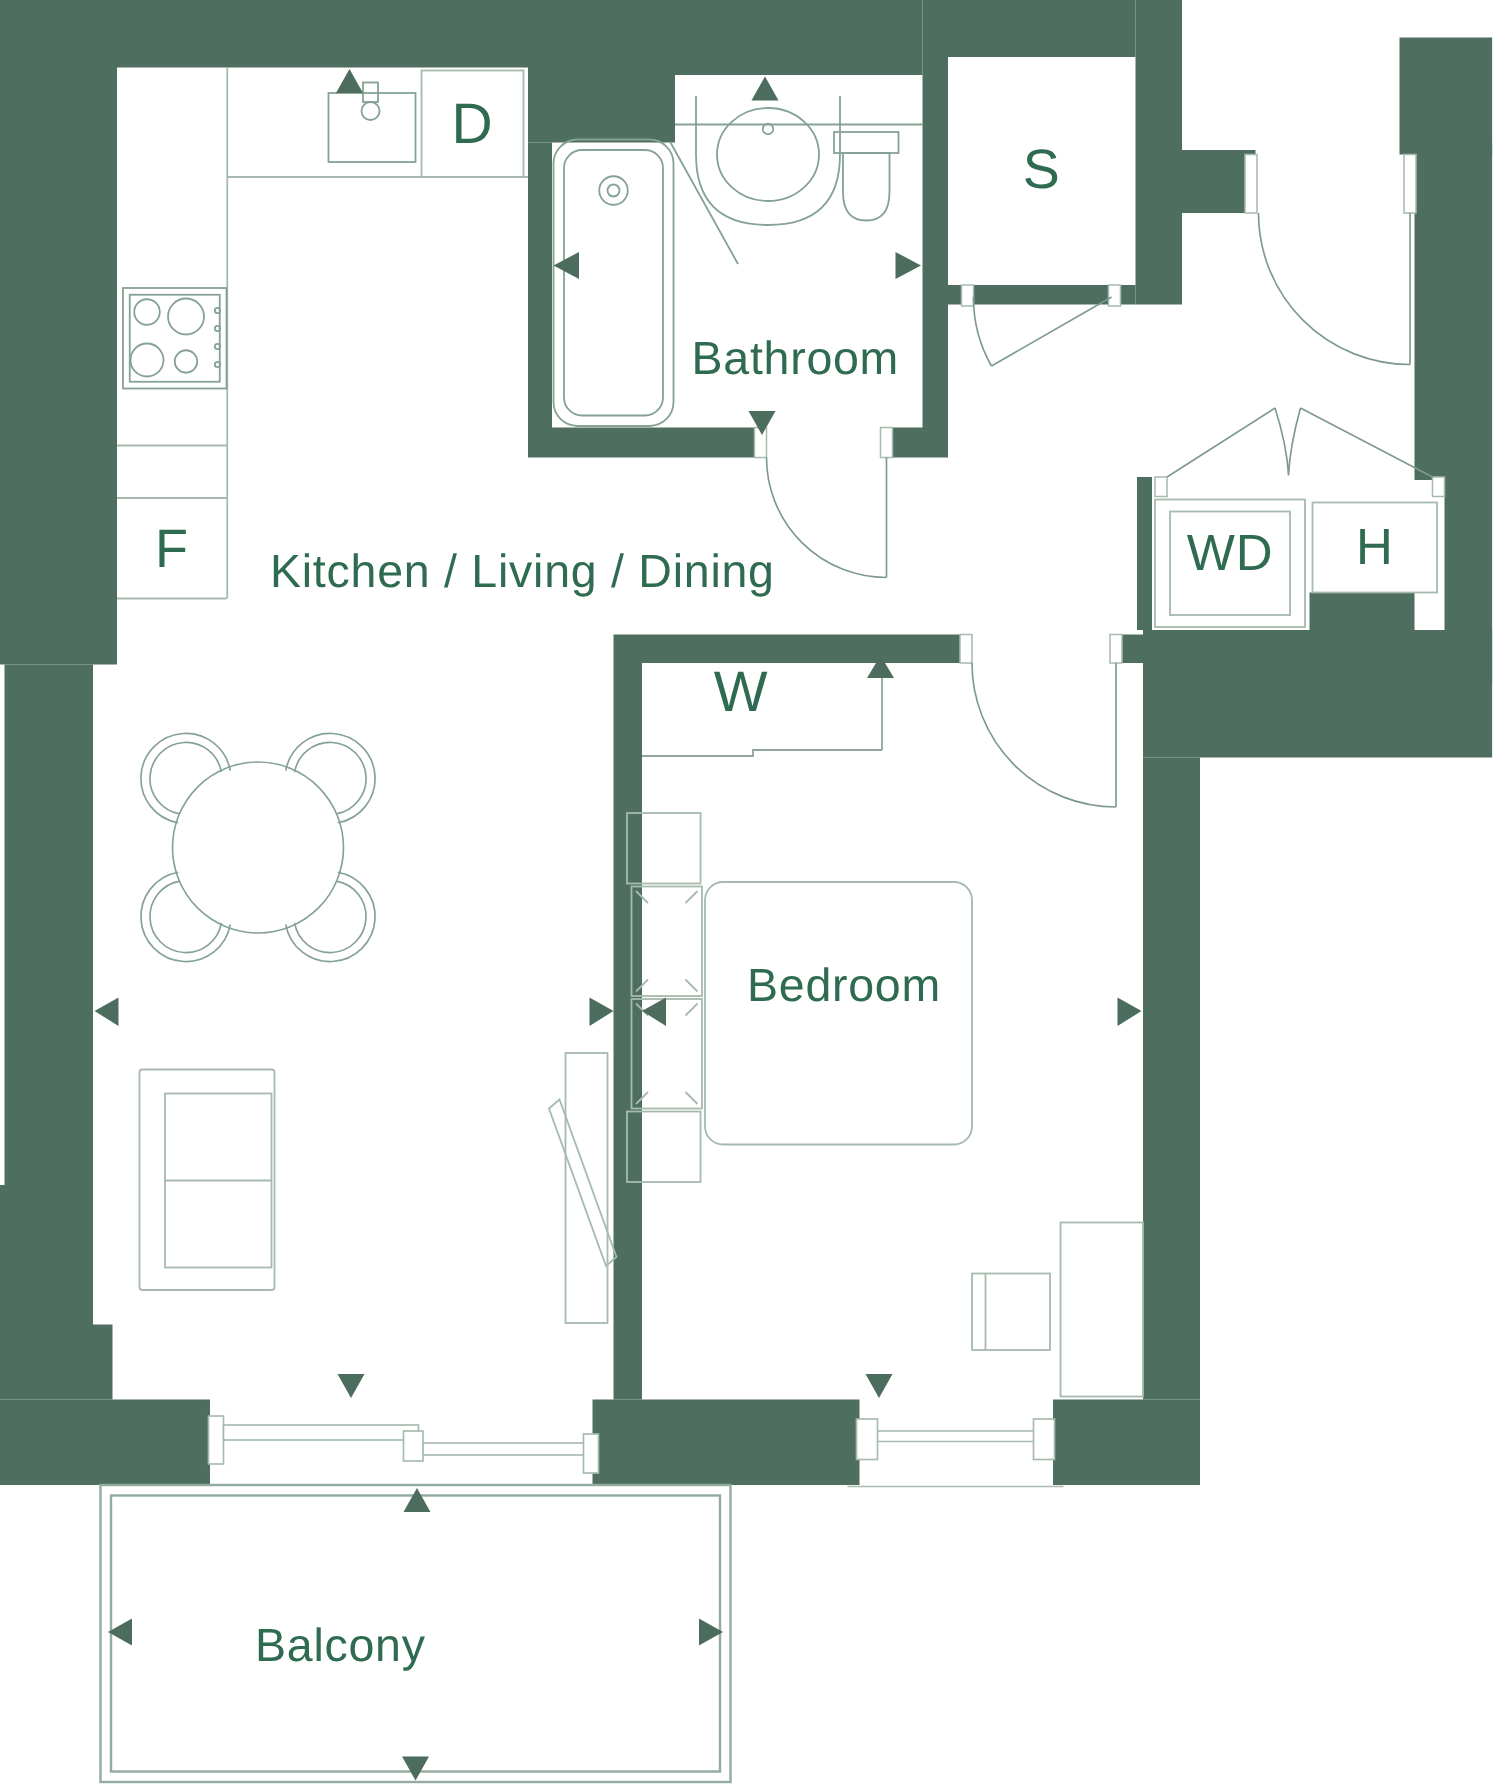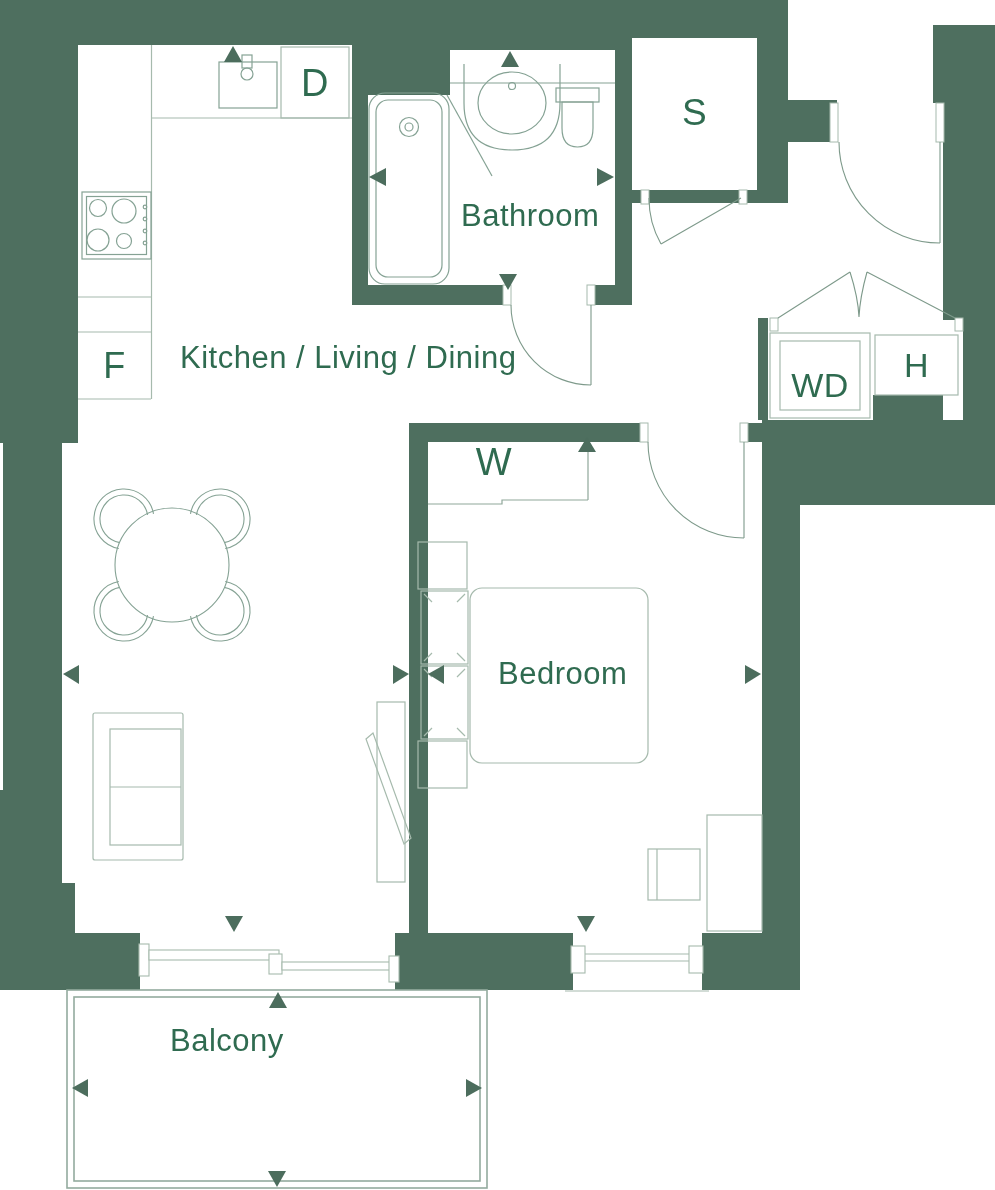--- a/index.html
+++ b/index.html
@@ -5,21 +5,21 @@
   html,body { margin:0; padding:0; background:#ffffff; }
   .plan {
     position:relative; width:995px; height:1190px; background:#ffffff;
     font-family:"Liberation Sans", sans-serif; overflow:hidden;
   }
   .plan svg { position:absolute; left:0; top:0; }
   .lbl {
     position:absolute; color:#2F6B50; line-height:1; white-space:nowrap;
     letter-spacing:0.5px;
   }
-  .lbl.room { font-size:31px; }
+  .lbl.room { font-size:31px;margin-top:23px; }
   .lbl.unit { display:flex; align-items:center; justify-content:center; text-align:center; }
 </style>
 </head>
 <body>
 
 <div class="plan">
 
 <svg width="995" height="1190" viewBox="0 0 995 1190">
 
   <g fill="#4E6F5F" stroke="none">
@@ -186,23 +186,23 @@
     <polygon points="586,932 577,916 595,916"></polygon>
     <polygon points="278,992 269,1008 287,1008"></polygon>
     <polygon points="72,1088 88,1079 88,1097"></polygon>
     <polygon points="482,1088 466,1079 466,1097"></polygon>
     <polygon points="277,1187 268,1171 286,1171"></polygon>
   </g>
 </svg>
 
   <div class="lbl room" style="left:180px; top:342px;">Kitchen / Living / Dining</div>
   <div class="lbl room" style="left:461px; top:200px;">Bathroom</div>
-  <div class="lbl room" style="left:498px; top:658px;">Bedroom</div>
-  <div class="lbl room" style="left:170px; top:1025px;">Balcony</div>
+  <div class="lbl room" style="left:498px; top:618px;">Bedroom</div>
+  <div class="lbl room" style="left:170px; top:1058px;">Balcony</div>
 
   <div class="lbl unit" style="left:281px; top:47px; width:68px; height:71px; font-size:38px;">D</div>
   <div class="lbl unit" style="left:78px; top:332px; width:73px; height:67px; font-size:36px;">F</div>
   <div class="lbl unit" style="left:632px; top:88px; width:125px; height:48px; font-size:37px;">S</div>
-  <div class="lbl unit" style="left:770px; top:342px; width:100px; height:85px; font-size:34px;">WD</div>
+  <div class="lbl unit" style="left:770px; top:326px; width:100px; height:85px; font-size:34px;">WD</div>
   <div class="lbl unit" style="left:875px; top:335px; width:83px; height:60px; font-size:34px;">H</div>
   <div class="lbl unit" style="left:472px; top:444px; width:44px; height:36px; font-size:38px;">W</div>
 
 </div>
 
 </body></html>

